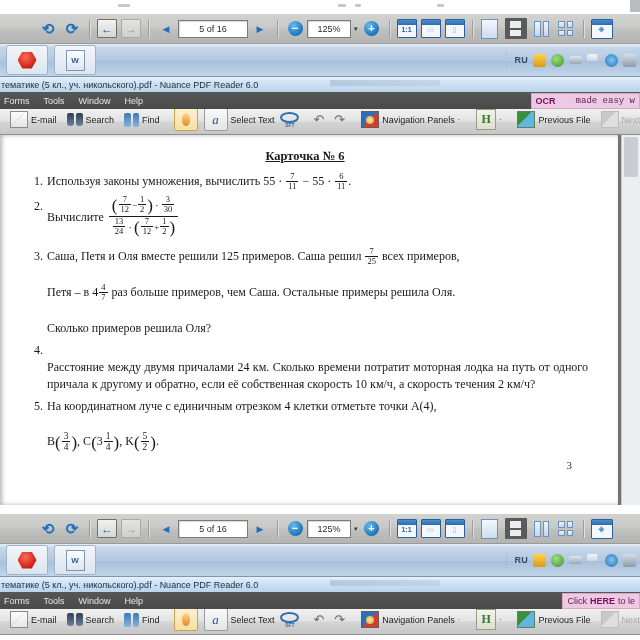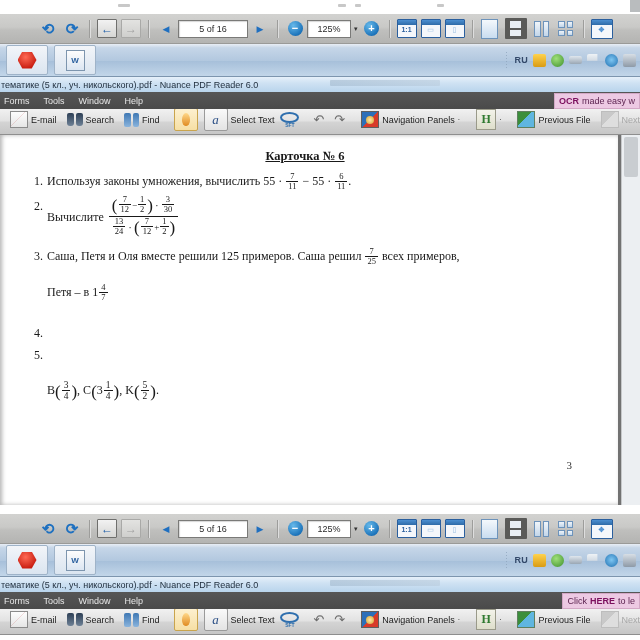--- a/index.html
+++ b/index.html
@@ -336,21 +336,21 @@
     <span class="ghosttext"></span>
   </div>
 
   <div class="menubar">
     <span class="menuitem" style="margin-left:4px;">Forms</span>
     <span class="menuitem">Tools</span>
     <span class="menuitem">Window</span>
     <span class="menuitem">Help</span>
     <div class="promo">
       <b>OCR</b>
-      <span style="margin-left:3px;">made easy w</span>
+      <span style="margin-left:20px;font-family:Liberation Mono, monospace;">made easy w</span>
     </div>
   </div>
 
   <div class="apptoolbar">
     <div class="abtn">
       <span class="ic ic-mail"></span>
       <span class="lbl">E-mail</span>
     </div>
     <div class="abtn">
       <span class="ic-bino">
@@ -478,36 +478,38 @@
 
           <li style="margin-bottom:5px;">
             <span class="num">3.</span>
             <span>Саша, Петя и Оля вместе решили 125 примеров. Саша решил</span>
             <span class="frac">
               <span class="n">7</span>
               <span class="d">25</span>
             </span>
             <span>всех примеров,</span><br>
             <span style="display:inline-block;height:4px;"></span><br>
-            <span>Петя – в 1</span><span class="frac">
+            <span>Петя – в 4</span><span class="frac">
               <span class="n">4</span>
               <span class="d">7</span>
             </span>
-            <br>
+            <span>раз больше примеров, чем Саша. Остальные примеры решила Оля.</span><br>
             <span style="display:inline-block;height:4px;"></span><br>
+            <span>Сколько примеров решила Оля?</span>
           </li>
 
           <li class="just" style="margin-bottom:5px;">
             <span class="num">4.</span>
             <br>
+            <span>Расстояние между двумя причалами 24 км. Сколько времени потратит моторная лодка на путь от одного причала к другому и обратно, если её собственная скорость 10 км/ч, а скорость течения 2 км/ч?</span>
           </li>
 
           <li class="just">
             <span class="num">5.</span>
-            <br>
+            <span>На координатном луче с единичным отрезком 4 клетки отметьте точки A(4),</span><br>
             <span style="display:inline-block;height:4px;"></span><br>
             <span>B</span><span class="paren">(</span><span class="frac big">
                 <span class="n">3</span>
                 <span class="d">4</span>
               </span><span class="paren">)</span>,
             <span>C</span><span class="paren">(</span><span>3</span><span class="frac big">
                 <span class="n">1</span>
                 <span class="d">4</span>
               </span><span class="paren">)</span>,
             <span>K</span><span class="paren">(</span><span class="frac big">

